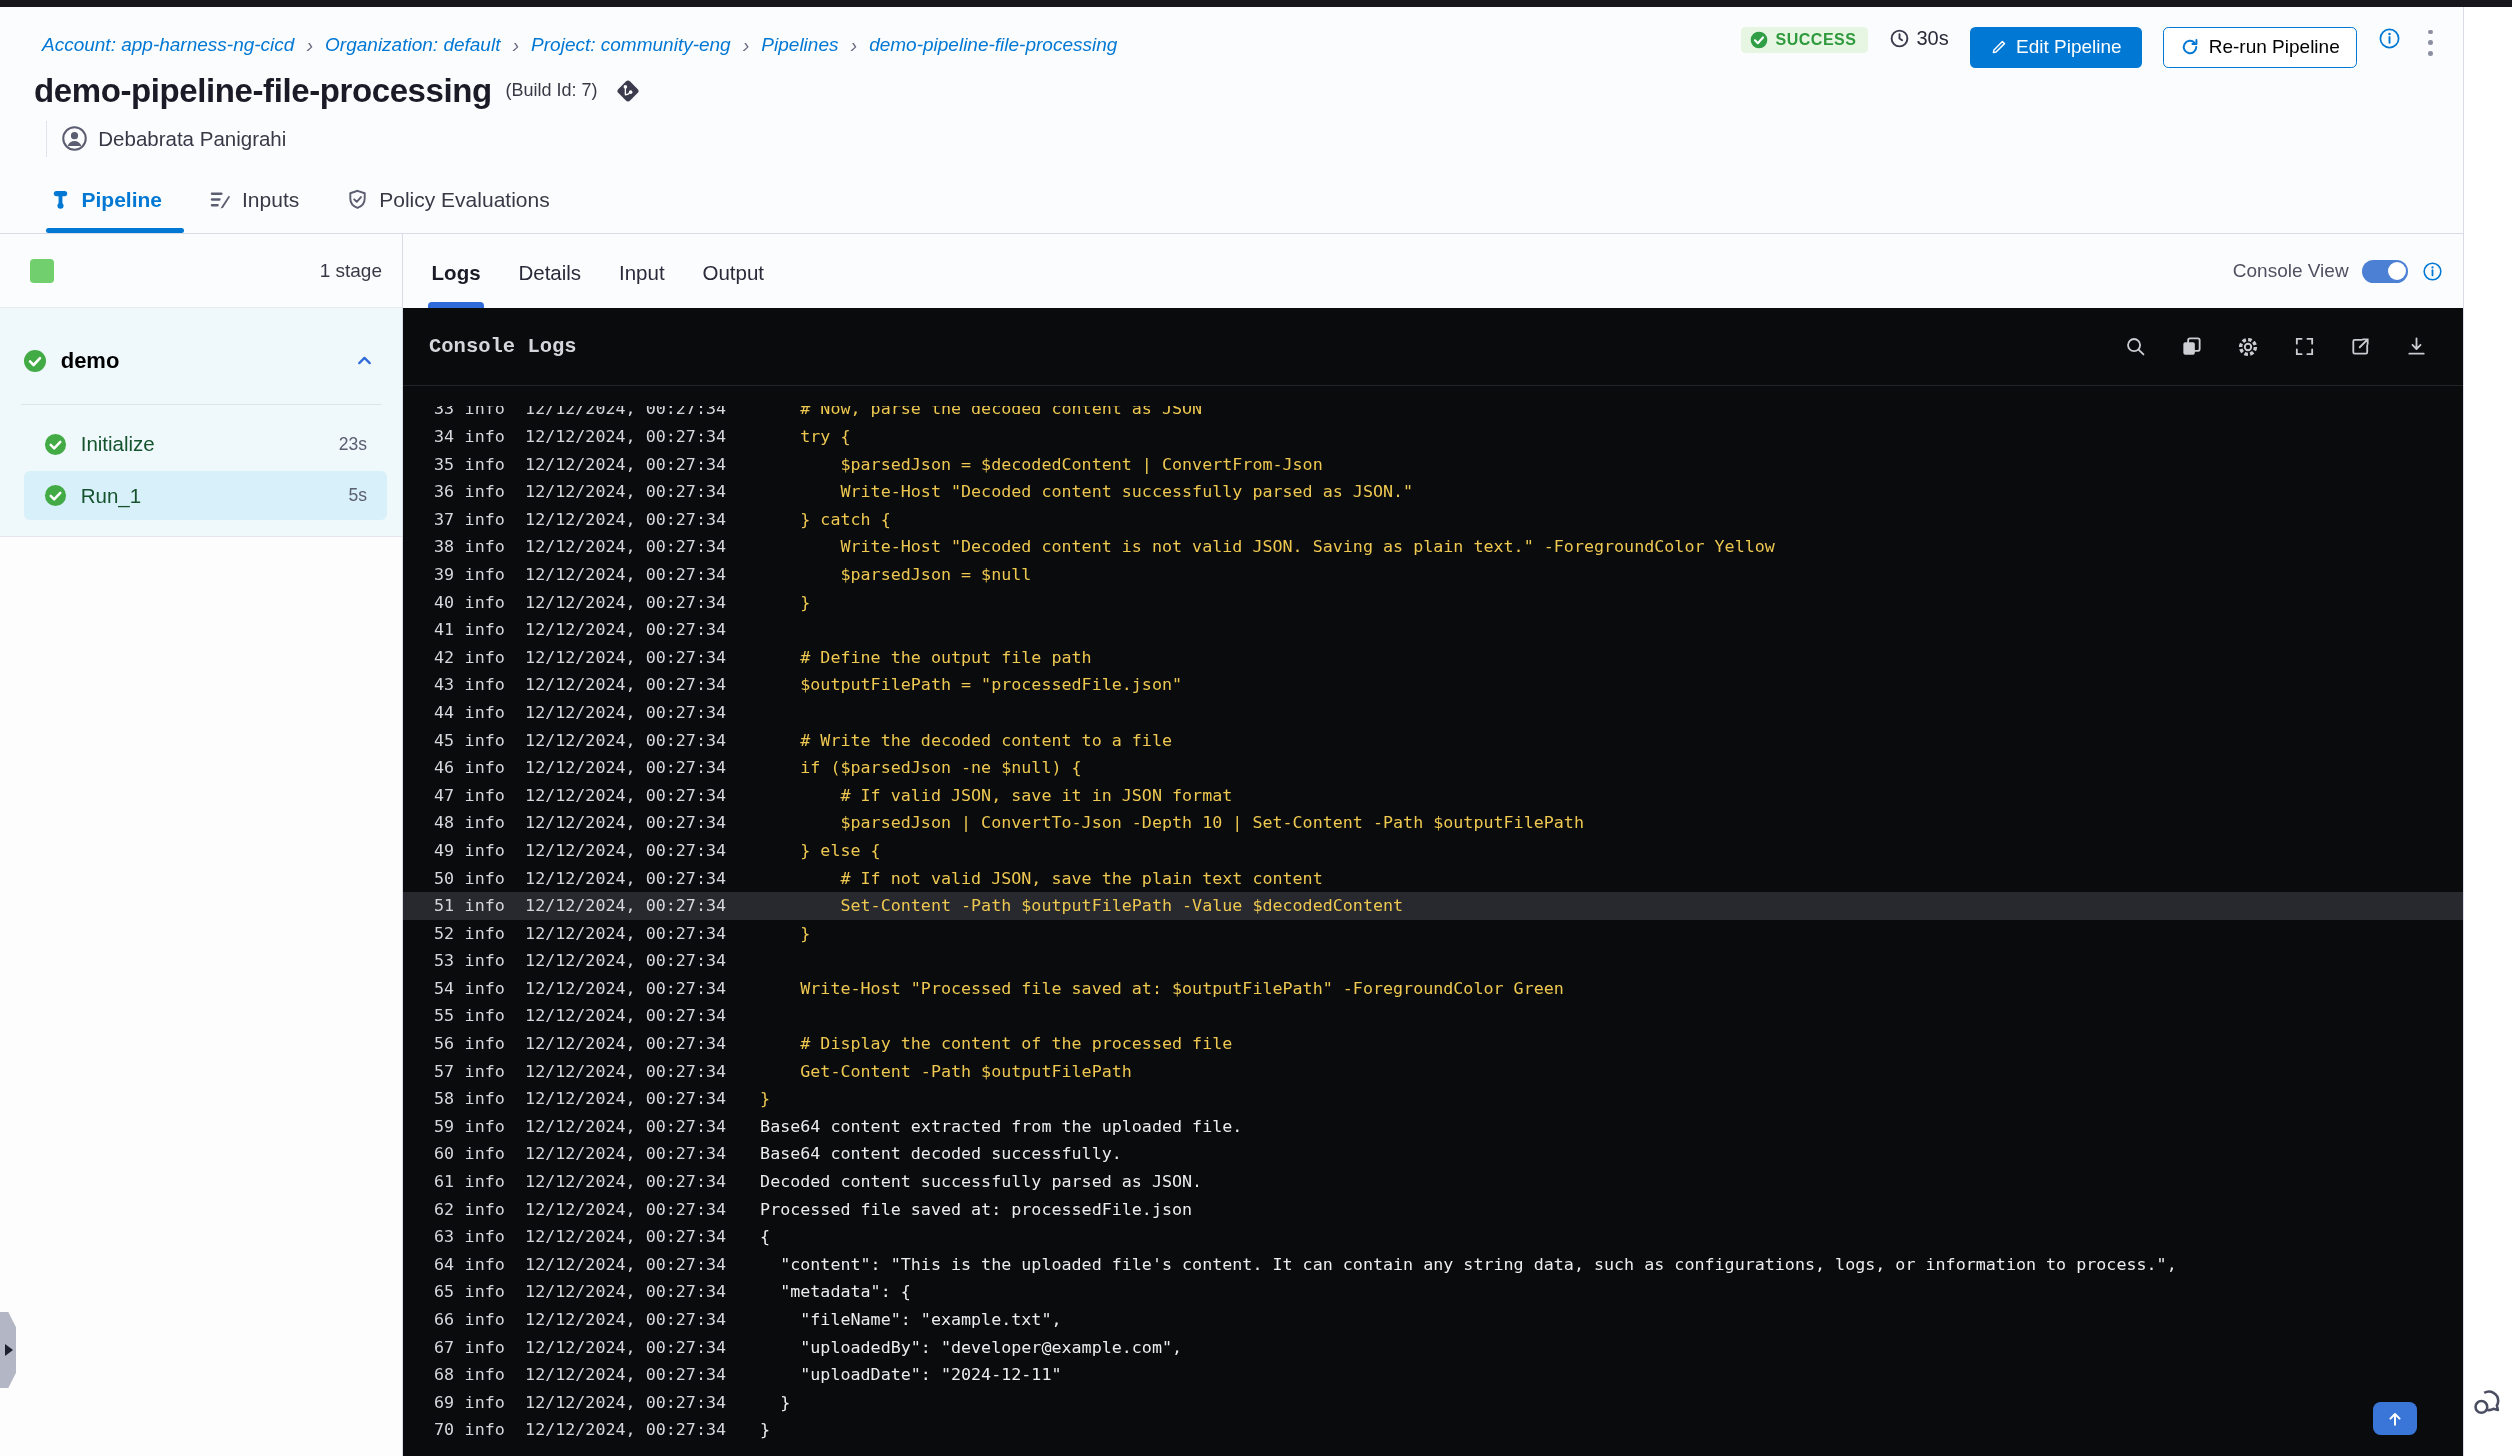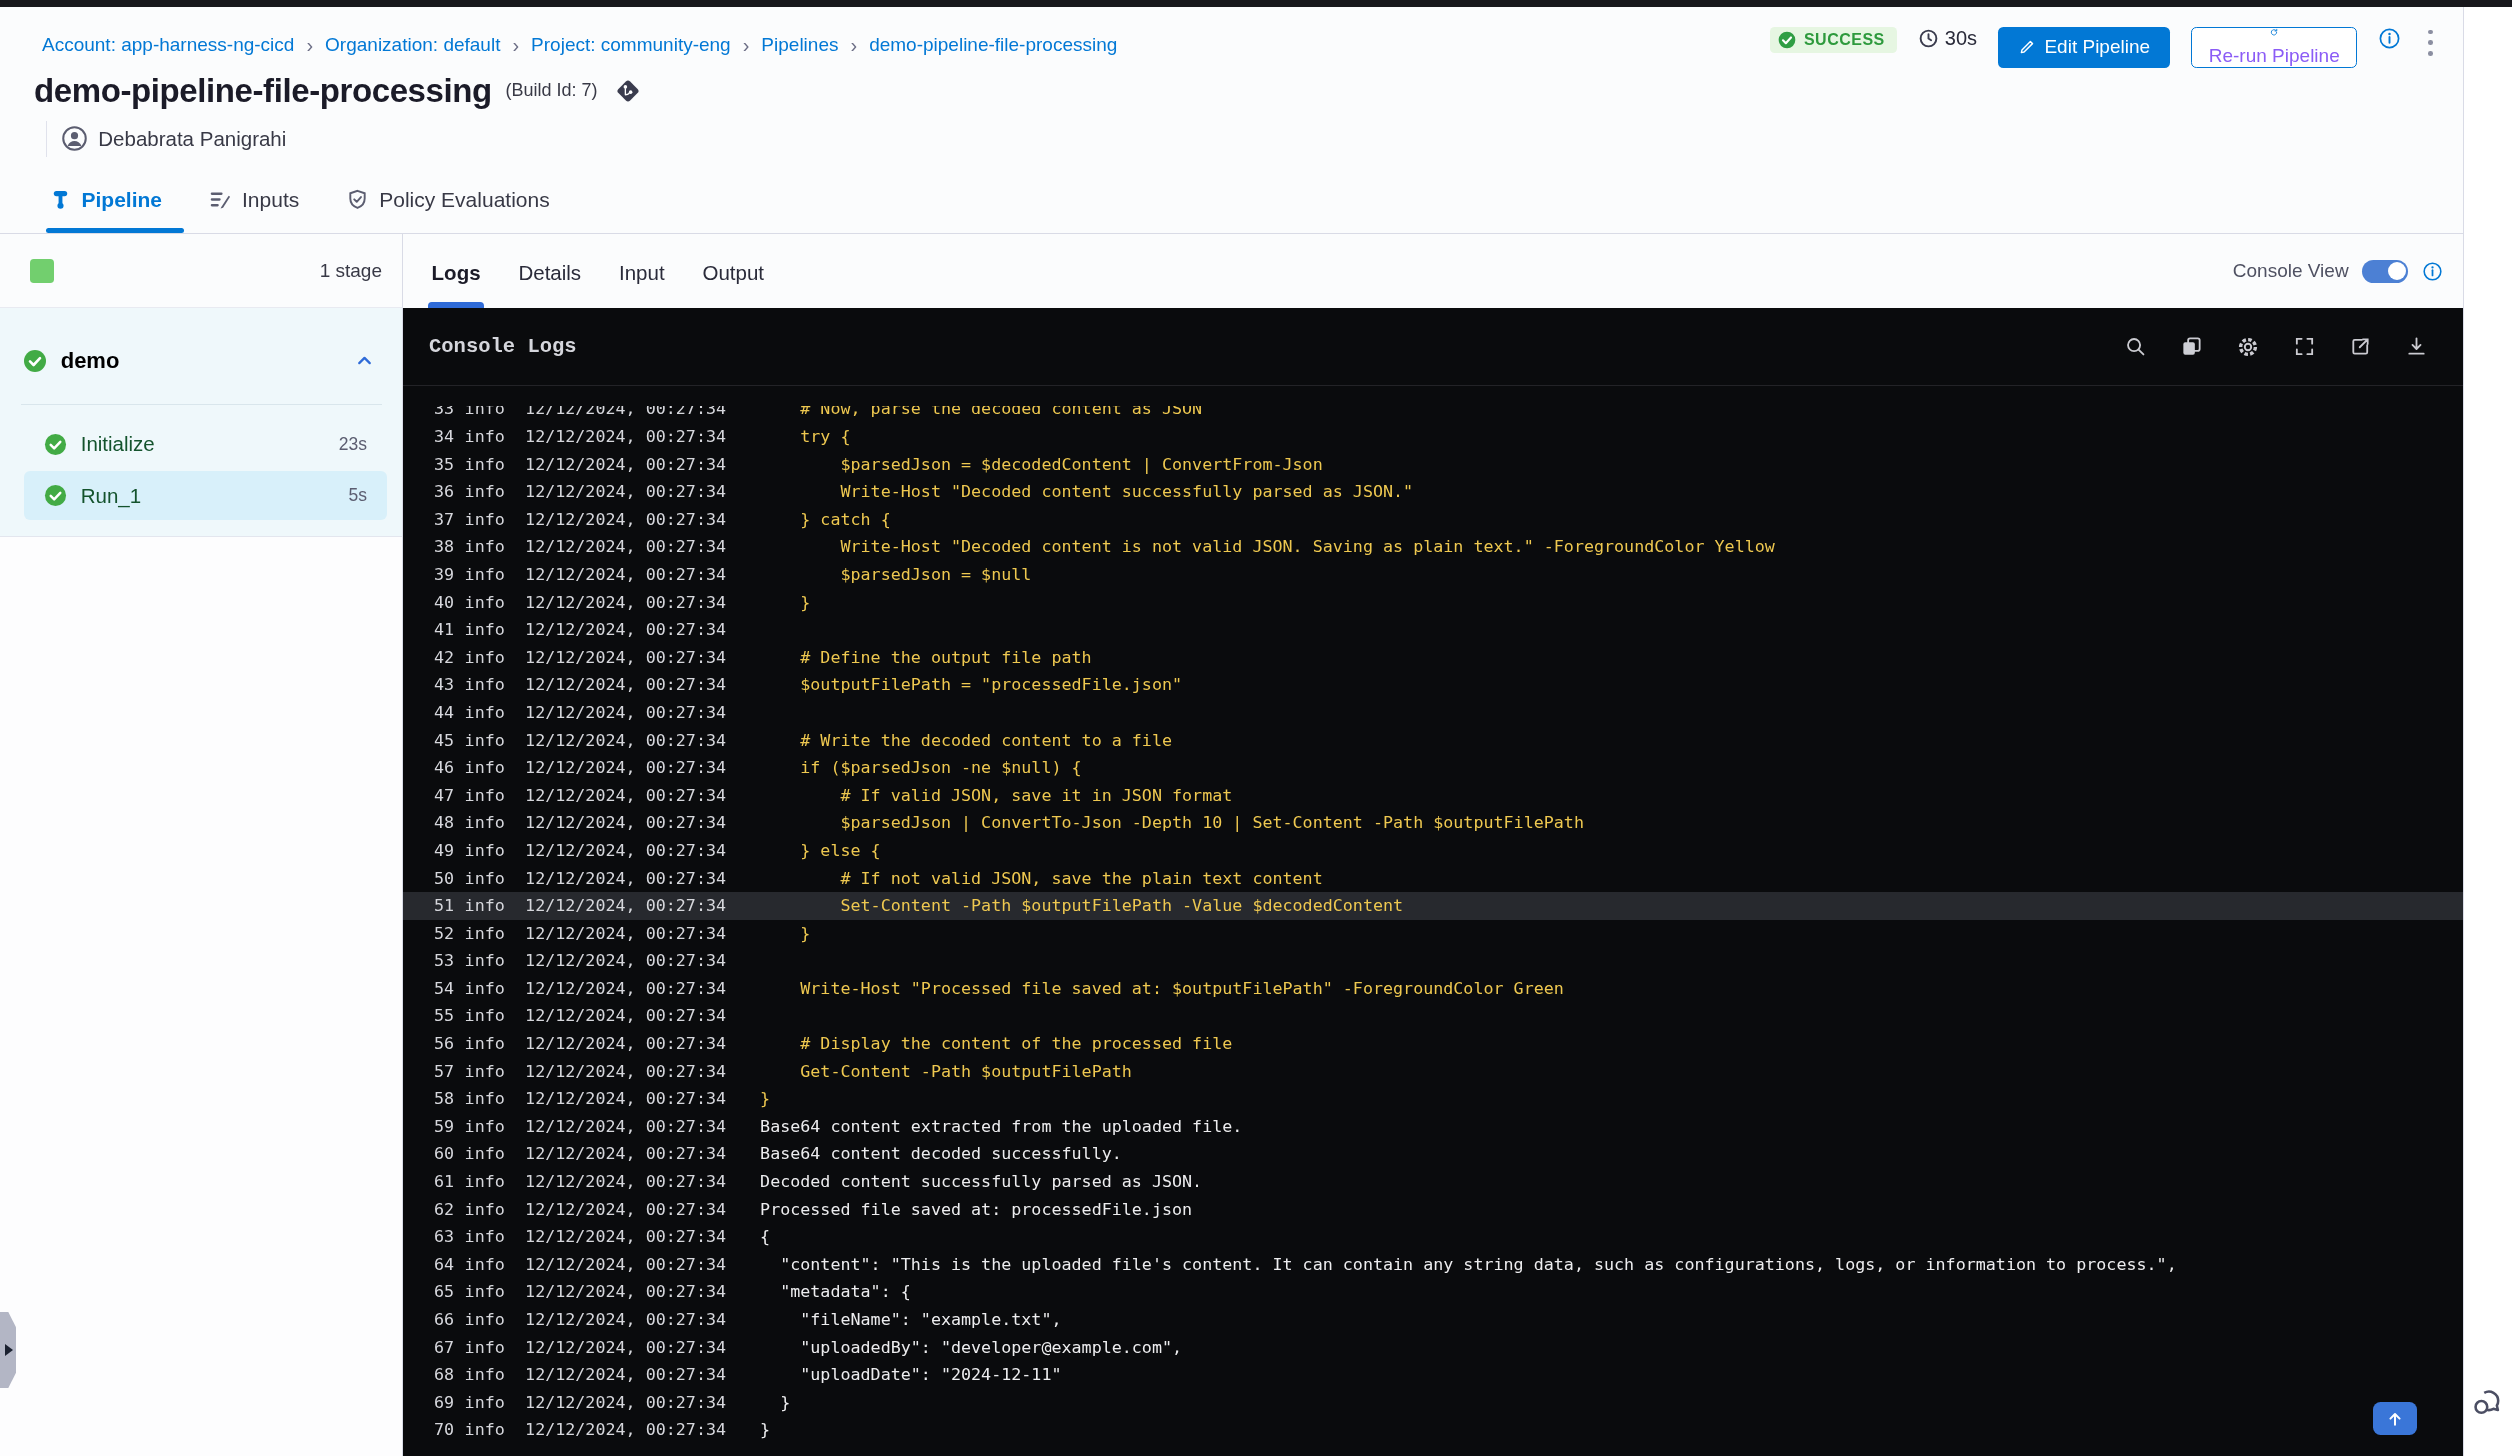--- a/index.html
+++ b/index.html
@@ -12,21 +12,21 @@
   svg { display:block; }
 
   
   .top-strip { position:absolute; left:0; top:0; width:2512px; height:6.8px; background:#18181c; }
 
   
   .app-header {
     position:absolute; left:0; top:6.8px; width:2463px; height:227px;
     background:#fbfcfd; border-bottom:0.8px solid #d9dbe6;
   }
-  .breadcrumb { position:absolute; left:42px; top:27px; display:flex; align-items:center; gap:12px; font-size:19px; }
+  .breadcrumb { position:absolute; left:42px; top:27px; display:flex; align-items:center; gap:12px; font-size:19px;font-style:italic; }
   .breadcrumb a { color:#0278d5; text-decoration:none; cursor:pointer; }
   .crumb-sep { color:#6b6d85; font-size:20px; }
 
   .title-row { position:absolute; left:34px; top:65px; display:flex; align-items:center; }
   .page-title { font-size:33px; font-weight:700; color:#1b1b28; letter-spacing:-0.4px; }
   .build-id { font-size:18px; color:#383946; margin-left:13.7px; }
   .git-badge { margin-left:15px; }
 
   .author-row {
     position:absolute; left:46px; top:114px; height:36px;
@@ -38,21 +38,21 @@
   .header-controls { position:absolute; right:24px; top:20px; height:43px; display:flex; align-items:flex-start; gap:21px; }
   .status-badge {
     display:flex; align-items:center; gap:6.8px; background:#e6f6e2;
     border-radius:4.6px; padding:5.3px 12px 5.3px 7.6px; height:26px;
   }
   .status-badge span { font-size:16px; font-weight:700; letter-spacing:0.5px; color:#2e9a3d; }
   .duration-group { display:flex; align-items:center; gap:6px; }
   .duration-group span { font-size:20px; color:#2a2b3a; }
   .btn { display:flex; align-items:center; gap:8.4px; height:41px; border-radius:5.3px; font-size:19px; cursor:pointer; border:none; }
   .btn-primary { background:#0278d5; color:#fff; padding:0 20px; }
-  .btn-outline { background:#fff; color:#8b5cf6; border:1.5px solid #0278d5; padding:0 16.7px; font-weight:500;flex-direction:column; }
+  .btn-outline { background:#fff; color:#000000; border:1.5px solid #0278d5; padding:0 16.7px; font-weight:500; }
   .kebab { display:flex; flex-direction:column; gap:6px; padding:3px 6px; cursor:pointer; }
   .kebab i { width:4.6px; height:4.6px; border-radius:50%; background:#8b8ea1; }
 
   .nav-tabs { position:absolute; left:47px; bottom:0; display:flex; gap:44px; }
   .nav-tab { position:relative; display:flex; align-items:center; gap:10px; padding:12px 1.5px 21px 1.5px; font-size:21px; color:#383946; cursor:pointer; }
   .nav-tab.active { color:#0278d5; font-weight:700; }
   .nav-tab.active::after {
     content:""; position:absolute; left:-1.5px; right:-20px; bottom:0; height:5.3px;
     background:#0278d5; border-radius:3px;
   }

